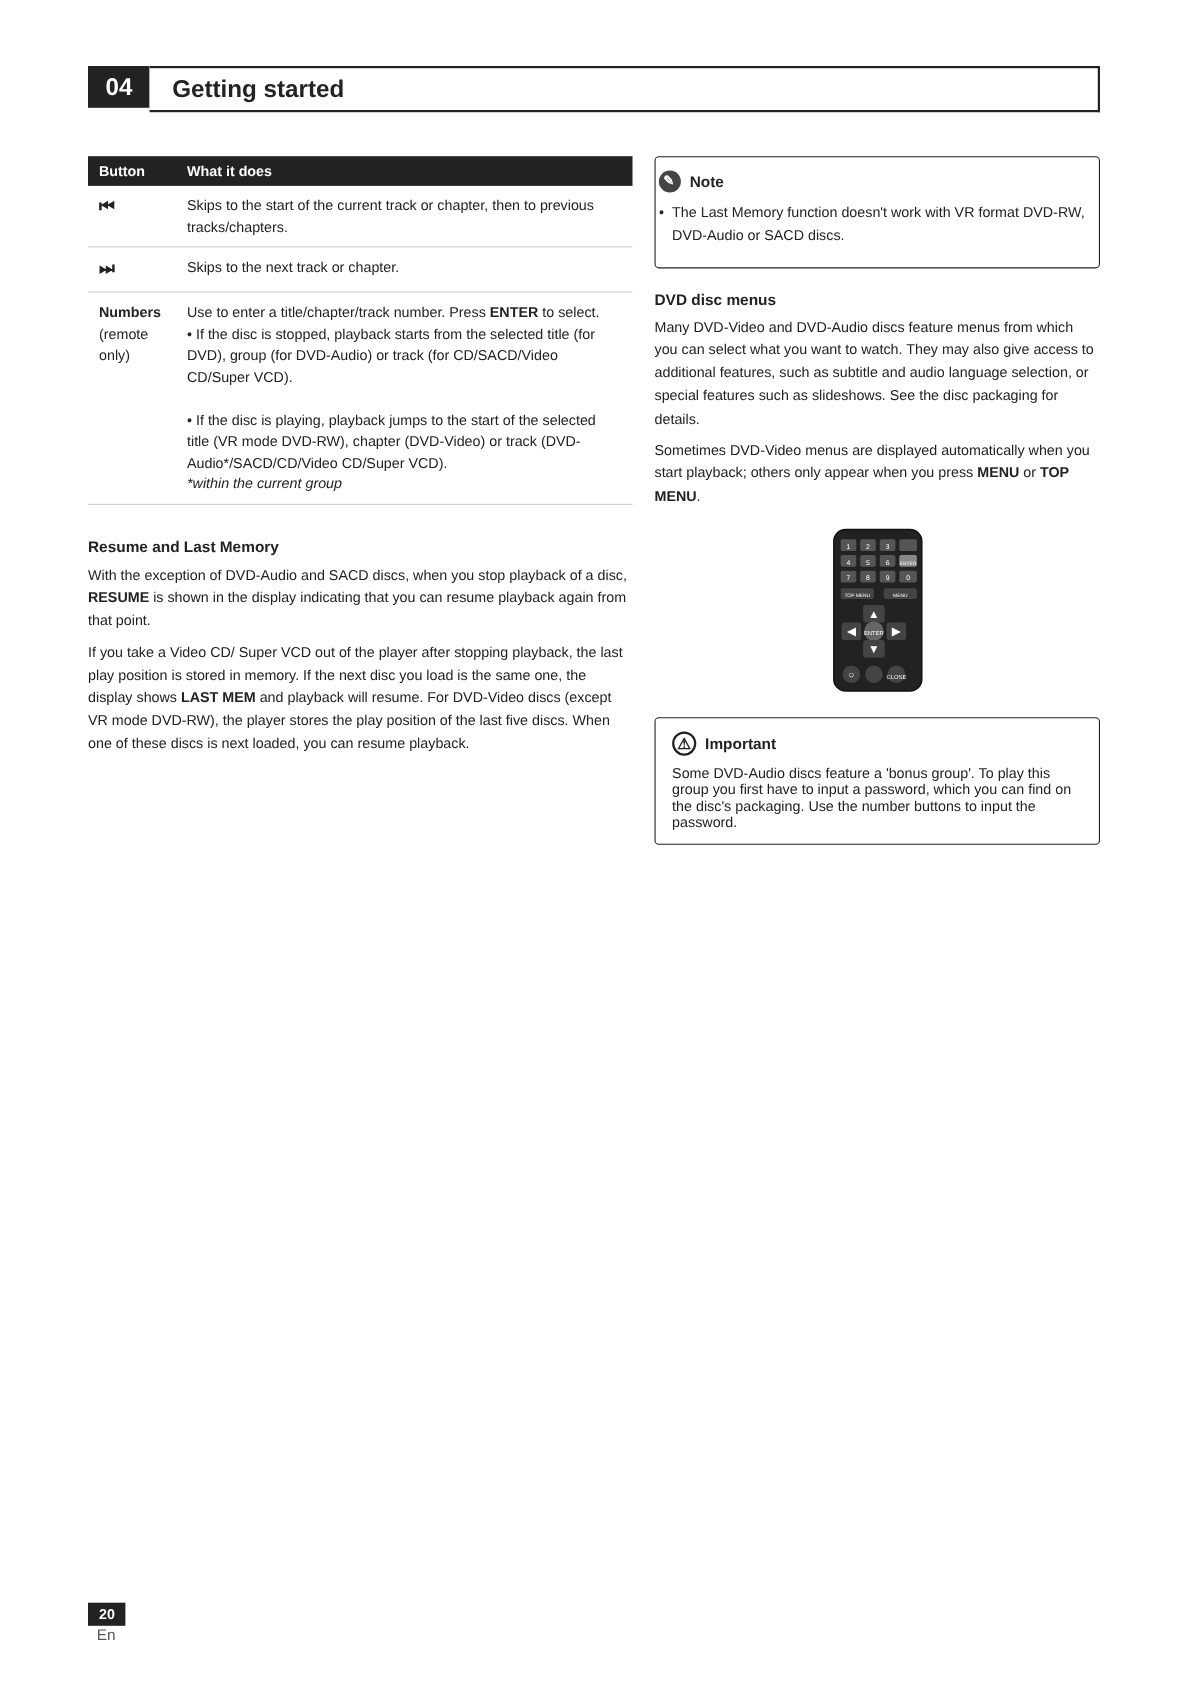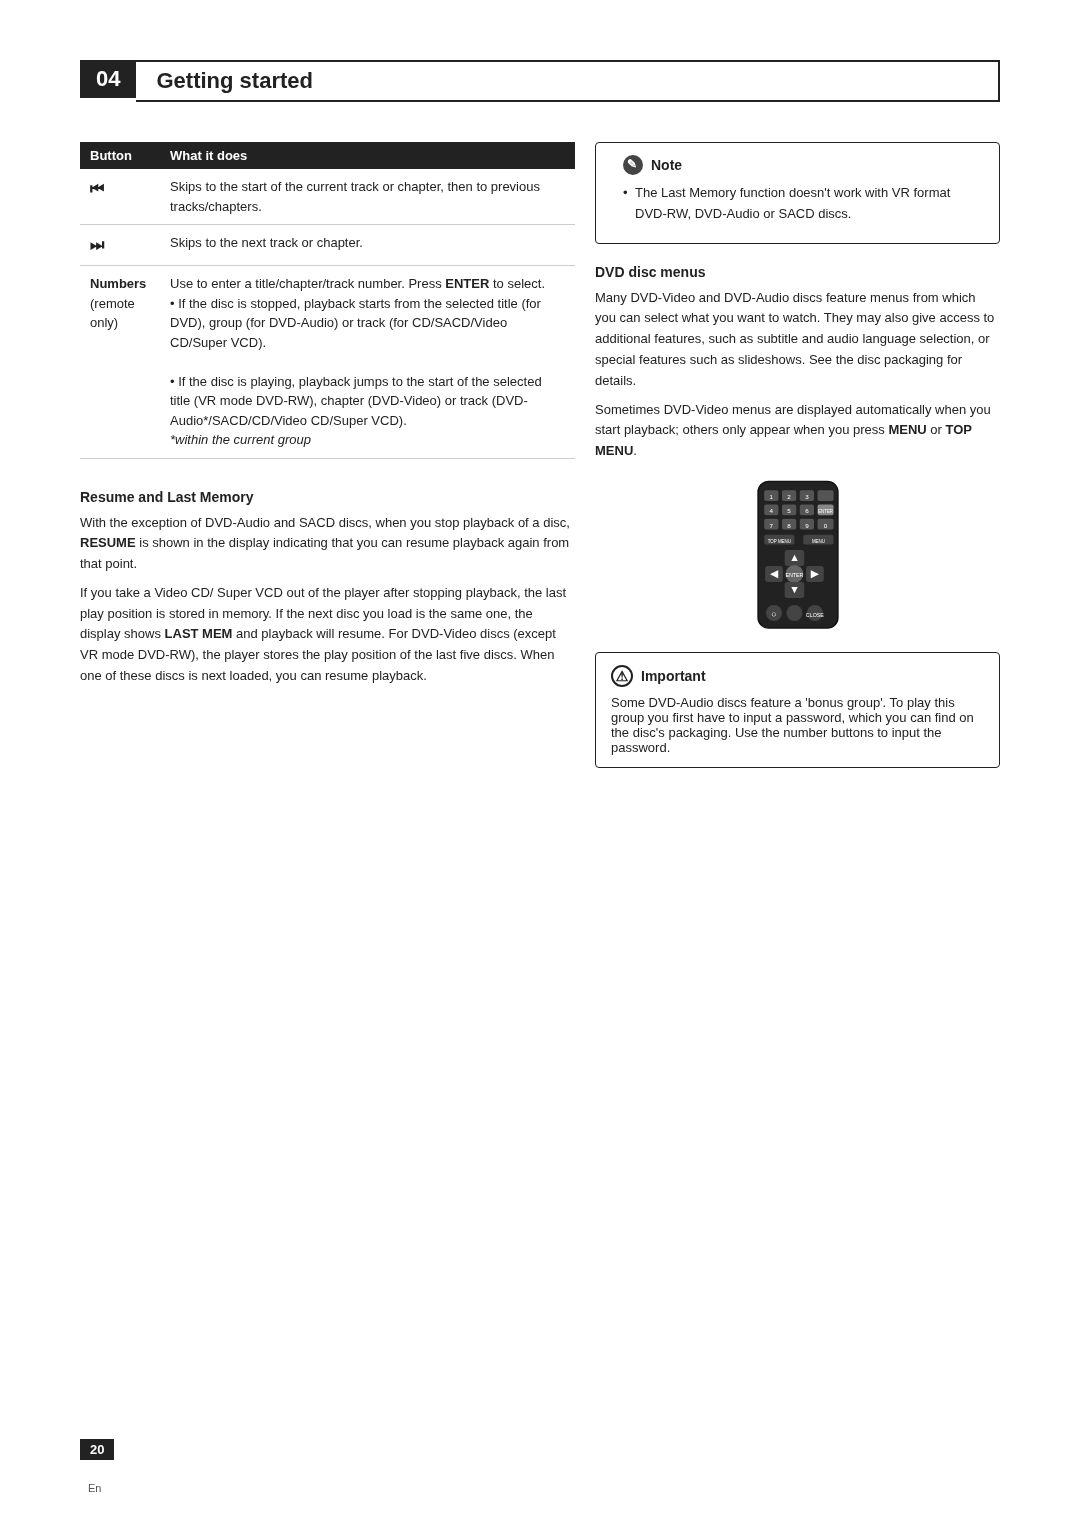--- a/index.html
+++ b/index.html
@@ -95,21 +95,21 @@
       margin-bottom: 10px;
     }
     .section-body p {
       margin-bottom: 8px;
     }
 
     
     .note-box {
       border: 1.5px solid #222;
       border-radius: 4px;
-      padding: 12px 27px;
+      padding: 12px 3px;
       margin-bottom: 18px;
     }
     .note-title {
       font-weight: bold;
       font-size: 14px;
       display: flex;
       align-items: center;
       margin-bottom: 8px;
     }
     .note-title .note-icon {
@@ -182,33 +182,33 @@
       margin: 15px 0 10px 0;
     }
     .remote-svg {
       width: 140px;
       height: 160px;
     }
 
     
     .page-number-box {
       position: absolute;
-      bottom: 68px;
+      bottom: 50px;
       left: 80px;
       background: #222;
       color: #fff;
       font-weight: bold;
       font-size: 13px;
       padding: 3px 10px;
     }
     .page-lang {
       position: absolute;
       bottom: 34px;
       left: 88px;
-      font-size: 11px;
+      font-size: 14px;
       color: #555;
     }
   </style>
 </head>
 <body>
 
 <div class="page">
 
   <div class="chapter-header">
     <div class="chapter-number-box">04</div>

